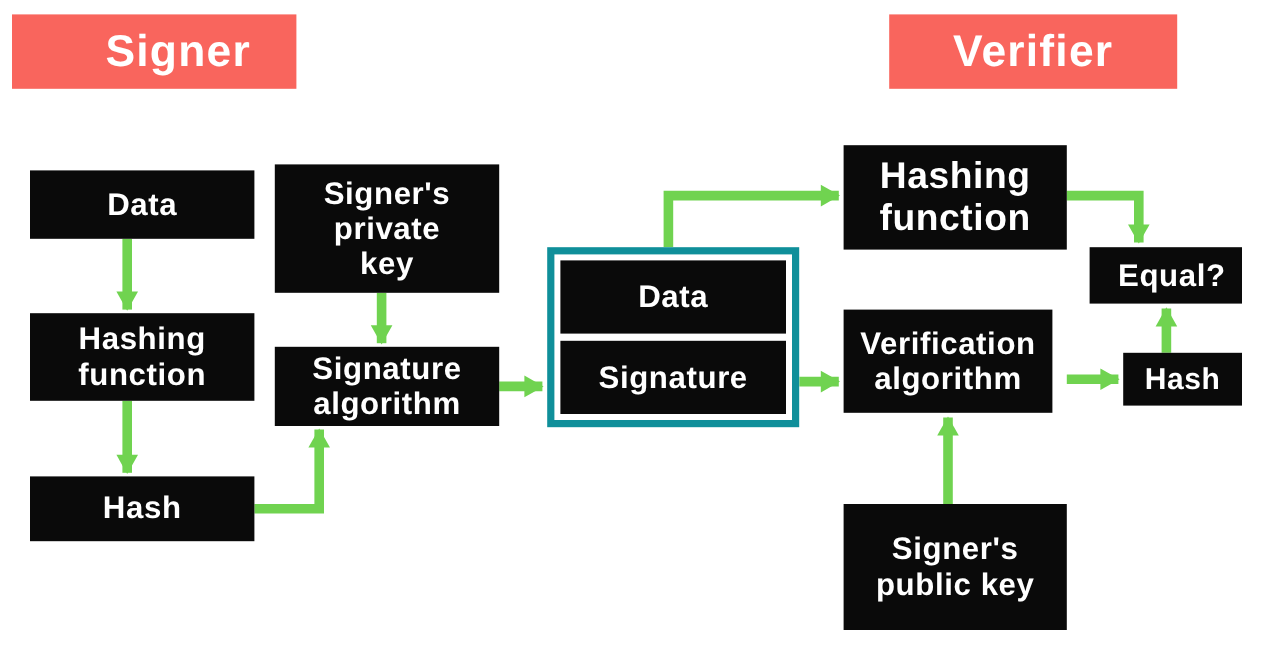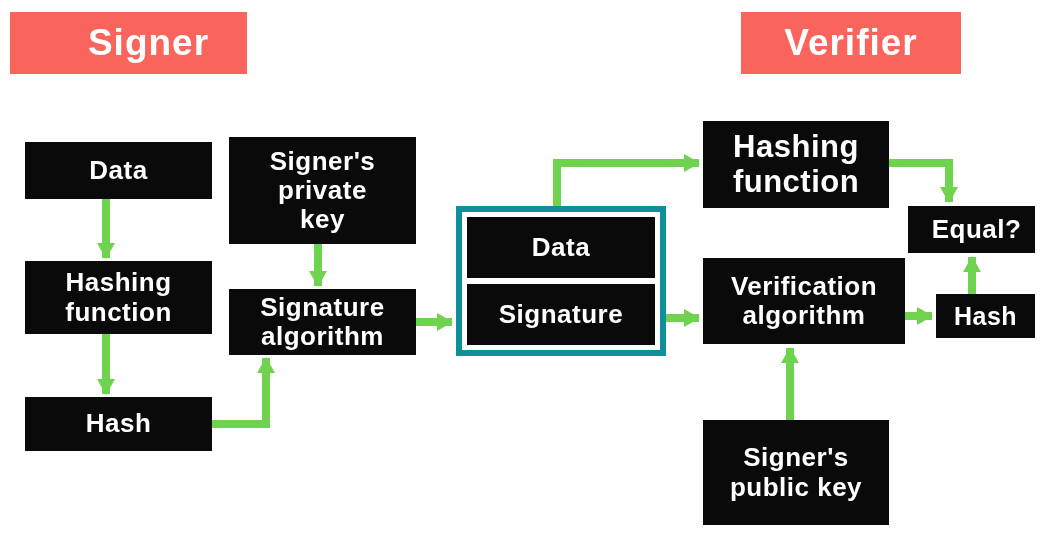--- a/index.html
+++ b/index.html
@@ -54,39 +54,39 @@
     <polyline class="arrow" points="416,322 452,322" marker-end="url(#ah)"></polyline>
     <polyline class="arrow" points="557,206 557,163 699,163" marker-end="url(#ah)"></polyline>
     <polyline class="arrow" points="666,318 699,318" marker-end="url(#ah)"></polyline>
     <polyline class="arrow" points="889,163 949,163 949,202" marker-end="url(#ah)"></polyline>
     <polyline class="arrow" points="972,294 972,257" marker-end="url(#ah)"></polyline>
     <polyline class="arrow" points="889,316 932,316" marker-end="url(#ah)"></polyline>
     <polyline class="arrow" points="790,420 790,348" marker-end="url(#ah)"></polyline>
   </svg>
 
   <div class="hdr" style="left:10px;top:12px;width:237px;height:62px;padding-left:40px;">Signer</div>
-  <div class="hdr" style="left:741px;top:12px;width:220px;height:62px;">Verifier</div>
+  <div class="hdr" style="left:741px;top:12px;width:240px;height:62px;">Verifier</div>
 
   <div class="box" style="left:25px;top:142px;width:187px;height:57px;font-size:26px;">Data</div>
   <div class="box" style="left:229px;top:137px;width:187px;height:107px;font-size:26px;">Signer's
 private
 key</div>
   <div class="box" style="left:25px;top:261px;width:187px;height:73px;font-size:26px;">Hashing
 function</div>
   <div class="box" style="left:229px;top:289px;width:187px;height:66px;font-size:26px;">Signature
 algorithm</div>
   <div class="box" style="left:25px;top:397px;width:187px;height:54px;font-size:26px;">Hash</div>
 
   <div id="package">
     <div class="pbox">Data</div>
     <div class="pbox">Signature</div>
   </div>
 
   <div class="box" style="left:703px;top:121px;width:186px;height:87px;font-size:31px;">Hashing
 function</div>
   <div class="box" style="left:908px;top:206px;width:127px;height:47px;font-size:26px;padding-left:10px;">Equal?</div>
-  <div class="box" style="left:703px;top:258px;width:202px;height:86px;font-size:26px;">Verification
+  <div class="box" style="left:703px;top:258px;width:174px;height:86px;font-size:26px;">Verification
 algorithm</div>
   <div class="box" style="left:936px;top:294px;width:99px;height:44px;font-size:25px;">Hash</div>
   <div class="box" style="left:703px;top:420px;width:186px;height:105px;font-size:26px;">Signer's
 public key</div>
 
 </div>
 
 </body></html>

